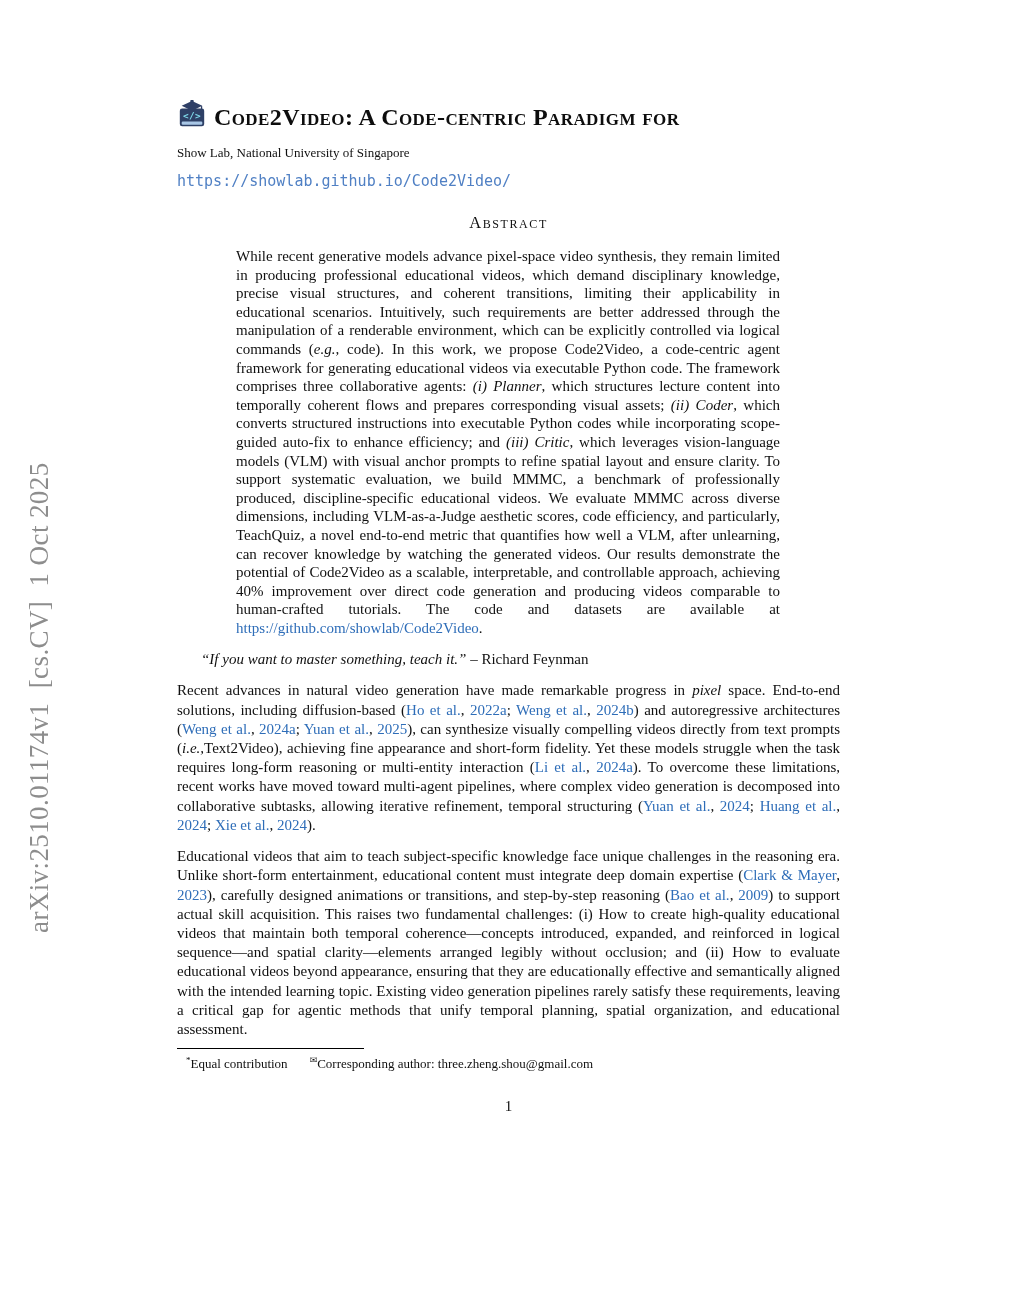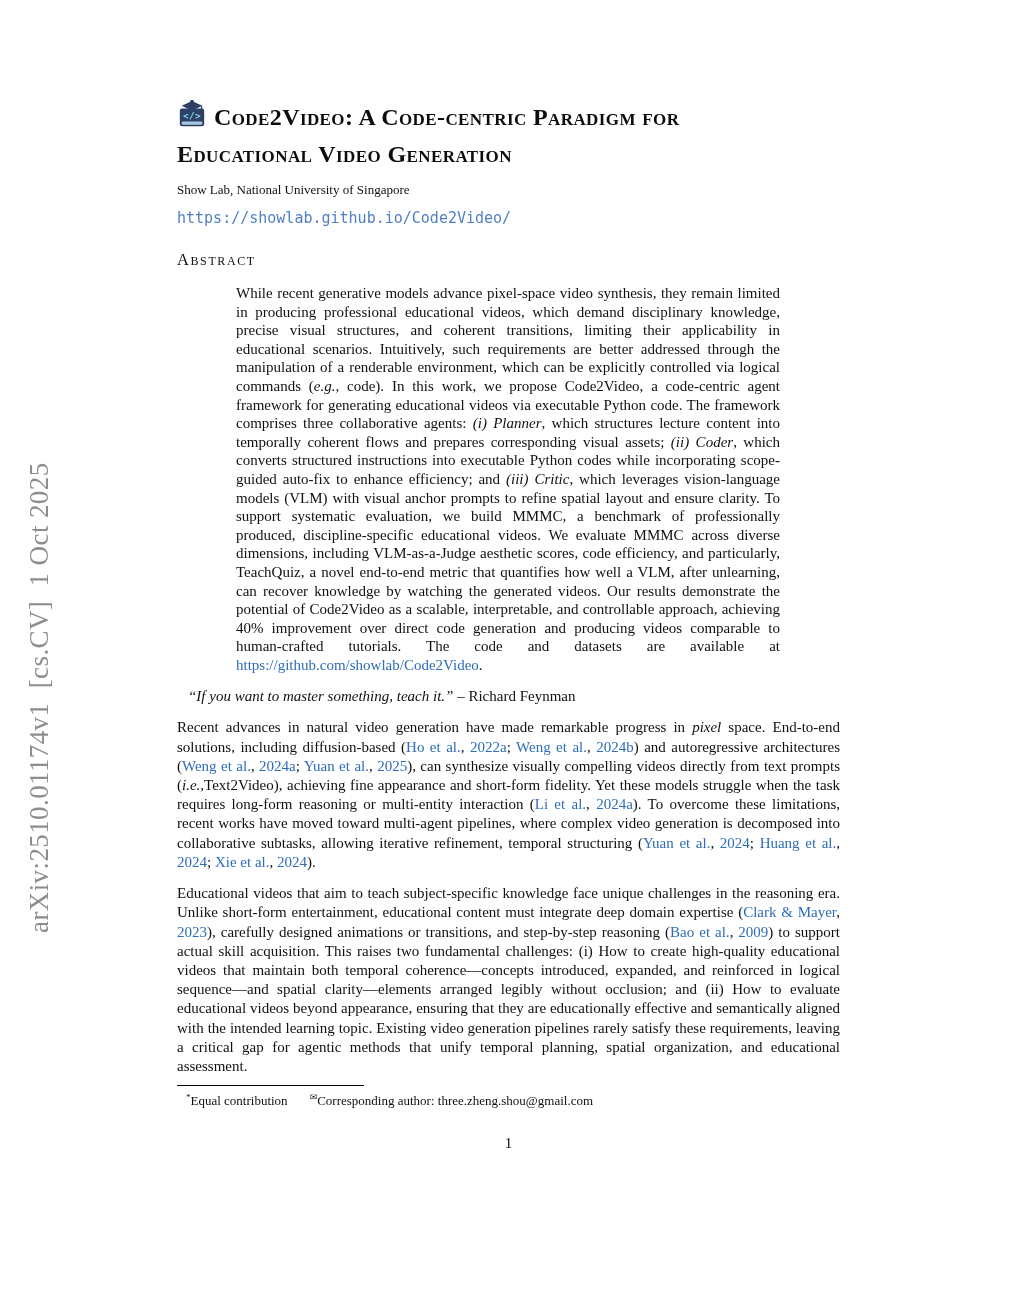--- a/index.html
+++ b/index.html
@@ -88,20 +88,21 @@
     line-height: 20px;
   }
   .project-url a {
     color: var(--url-link);
     text-decoration: none;
     cursor: pointer;
   }
 
   .abstract-heading {
     margin-top: 21px;
+    text-align: center;
     font-variant: small-caps;
     font-size: 16.5px;
     letter-spacing: 1.6px;
     line-height: 21px;
   }
 
   .abstract-body {
     margin: 14px 60px 0 59px;
     text-align: justify;
     font-size: 15px;
@@ -115,21 +116,21 @@
   }
   .section-heading .sec-num { display: inline-block; }
   .section-heading .sec-title {
     font-variant: small-caps;
     letter-spacing: 1px;
     margin-left: 21px;
   }
 
   .epigraph {
     margin-top: 13px;
-    margin-left: 11px;
+    margin-left: 24px;
     font-size: 15px;
     line-height: 19px;
   }
 
   .para {
     margin-top: 12px;
     text-align: justify;
     font-size: 15px;
     line-height: 19.2px;
   }
@@ -167,21 +168,20 @@
 
   <h1 class="paper-title">
     <span class="title-line1"><svg class="title-icon" viewBox="0 0 32 32" aria-hidden="true">
           <rect class="icon-screen" x="3" y="9" width="26" height="19" rx="2.5"></rect>
           <rect class="icon-bar" x="5" y="23" width="22" height="3.4" rx="1.2"></rect>
           <text class="icon-glyph" x="16" y="20.5">&lt;/&gt;</text>
           <line class="icon-tassel" x1="26.2" y1="6.5" x2="26.2" y2="10.5"></line>
           <polygon class="icon-cap" points="16,1 27,6.2 16,11.4 5,6.2"></polygon>
           <rect class="icon-cap" x="14.2" y="0" width="3.6" height="2.4" rx="0.8"></rect>
         </svg><span>Code2Video: A Code-centric Paradigm for</span></span><br>
-    <span>Educational Video Generation</span>
   </h1>
 
 
   <div class="affiliation">Show Lab, National University of Singapore</div>
 
   <div class="project-url">
     <a>https://showlab.github.io/Code2Video/</a>
   </div>
 
   <div class="abstract-heading">Abstract</div>

